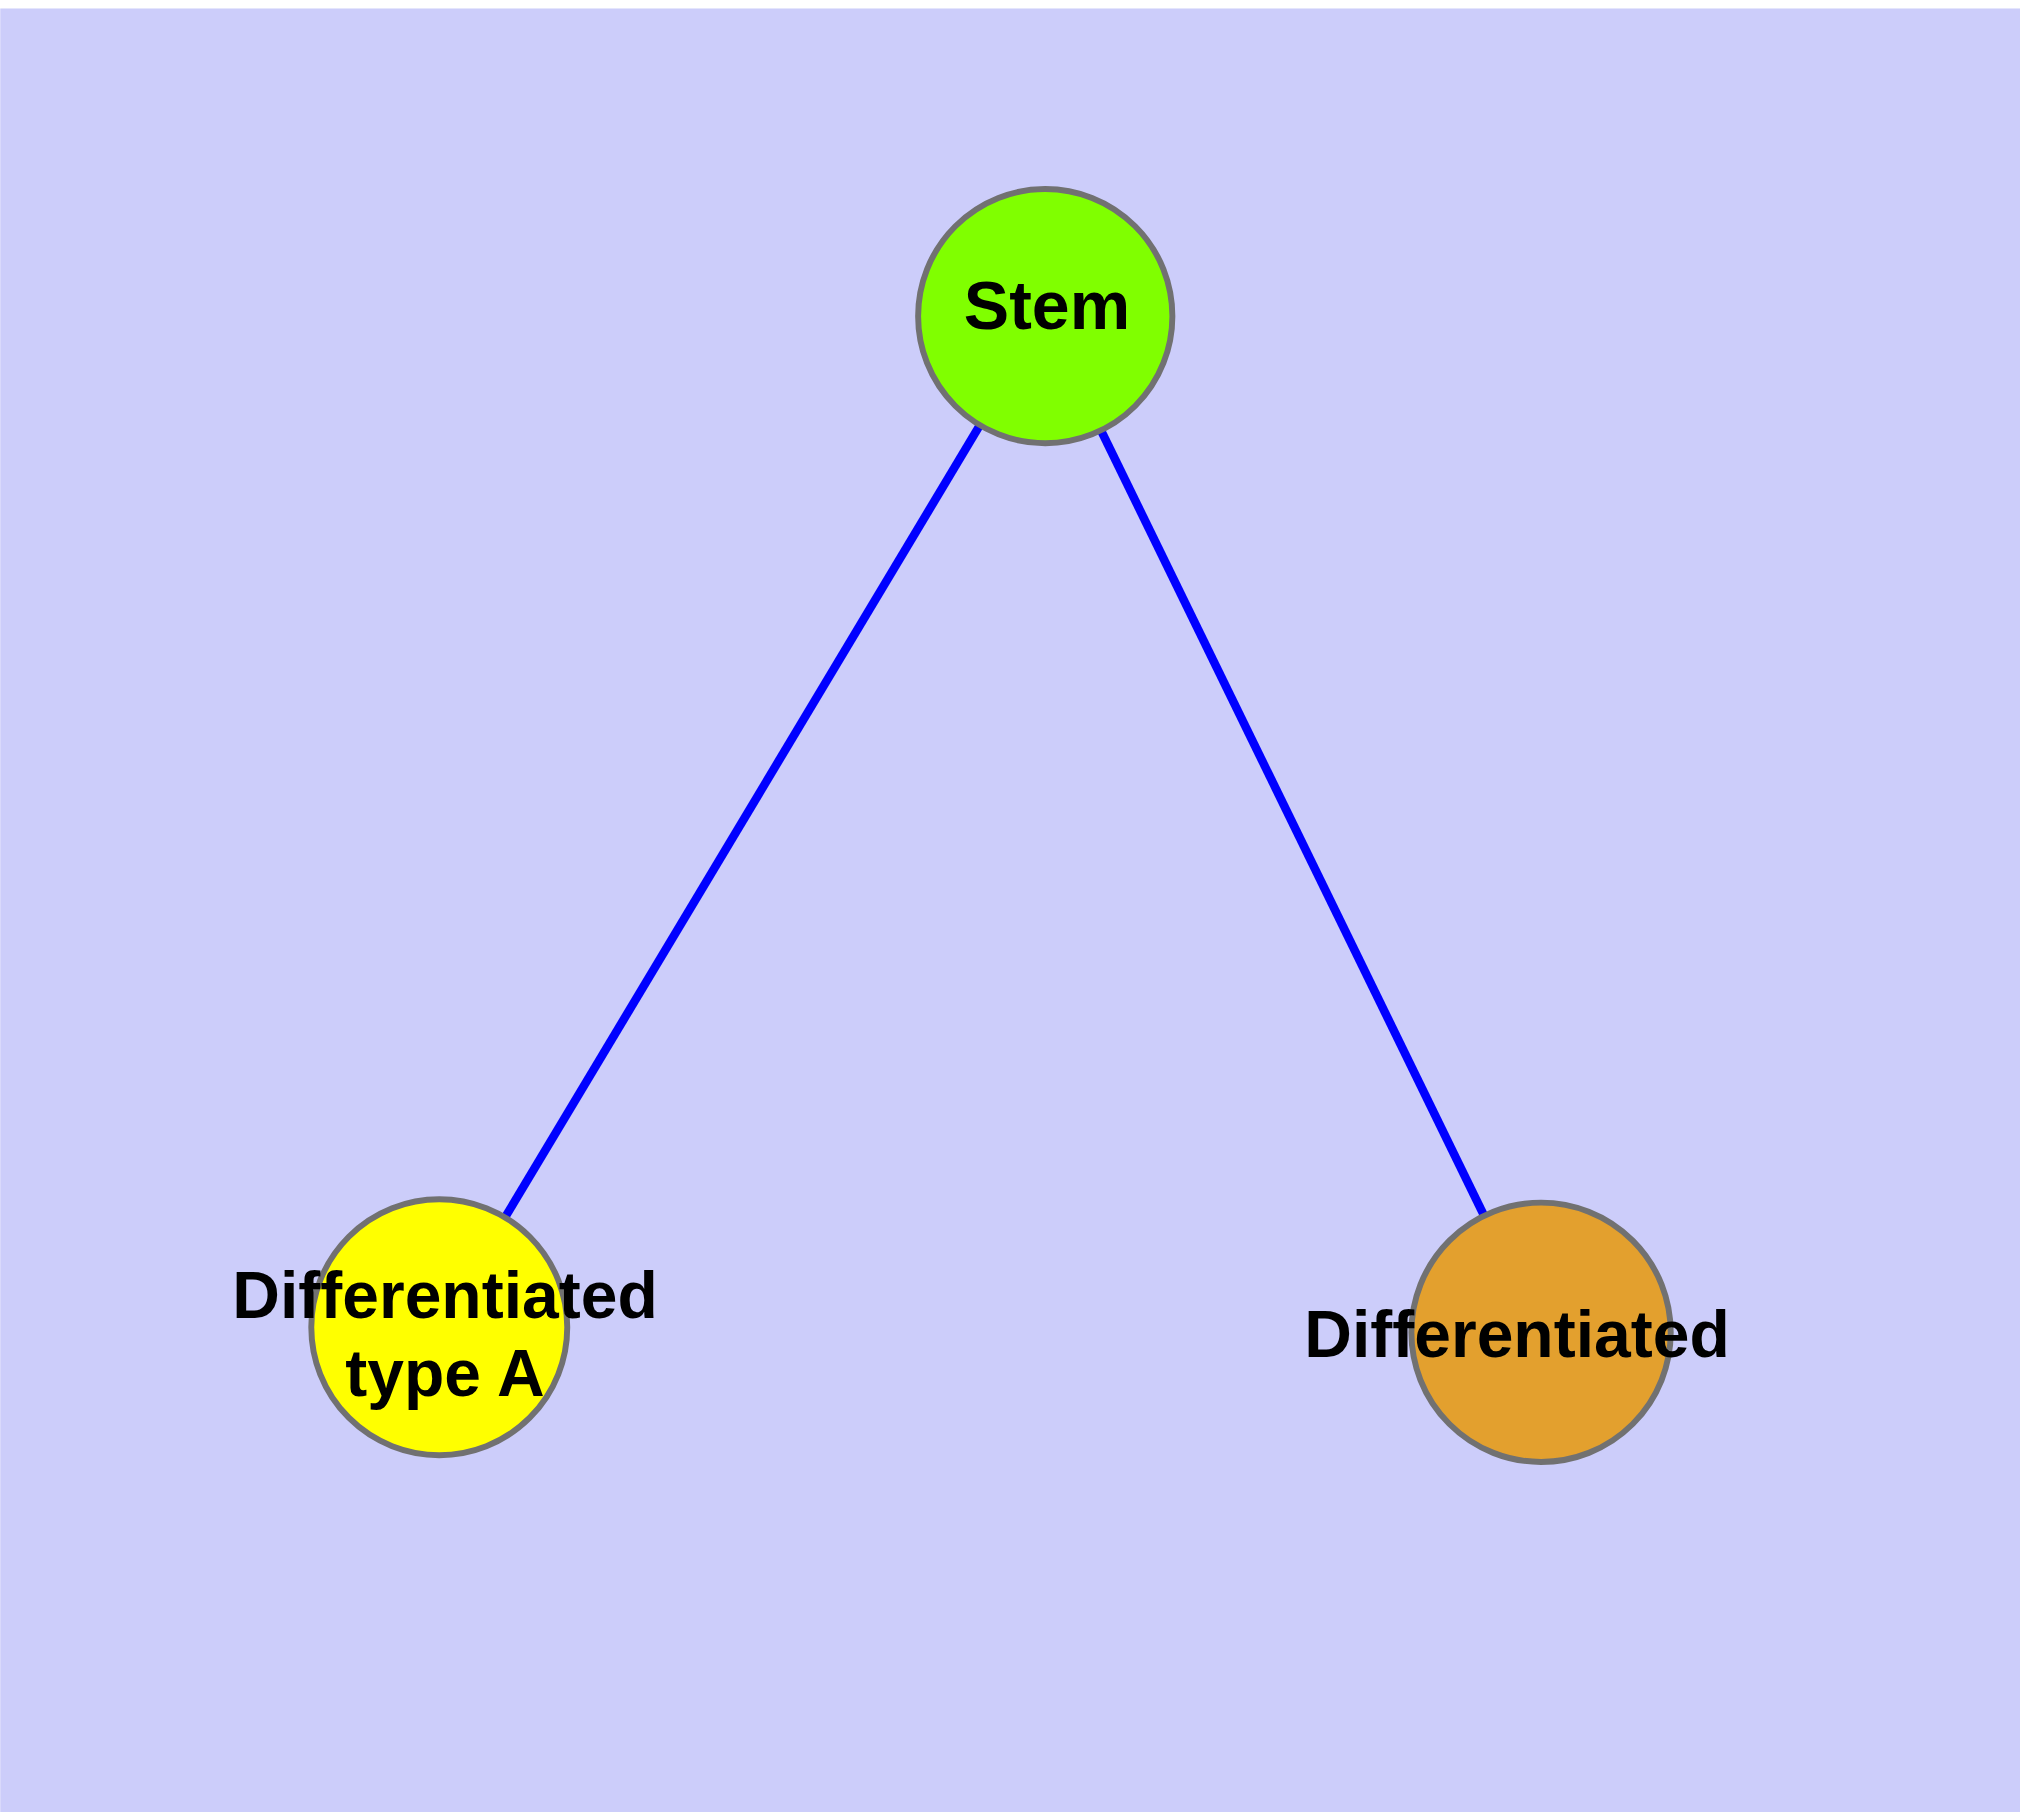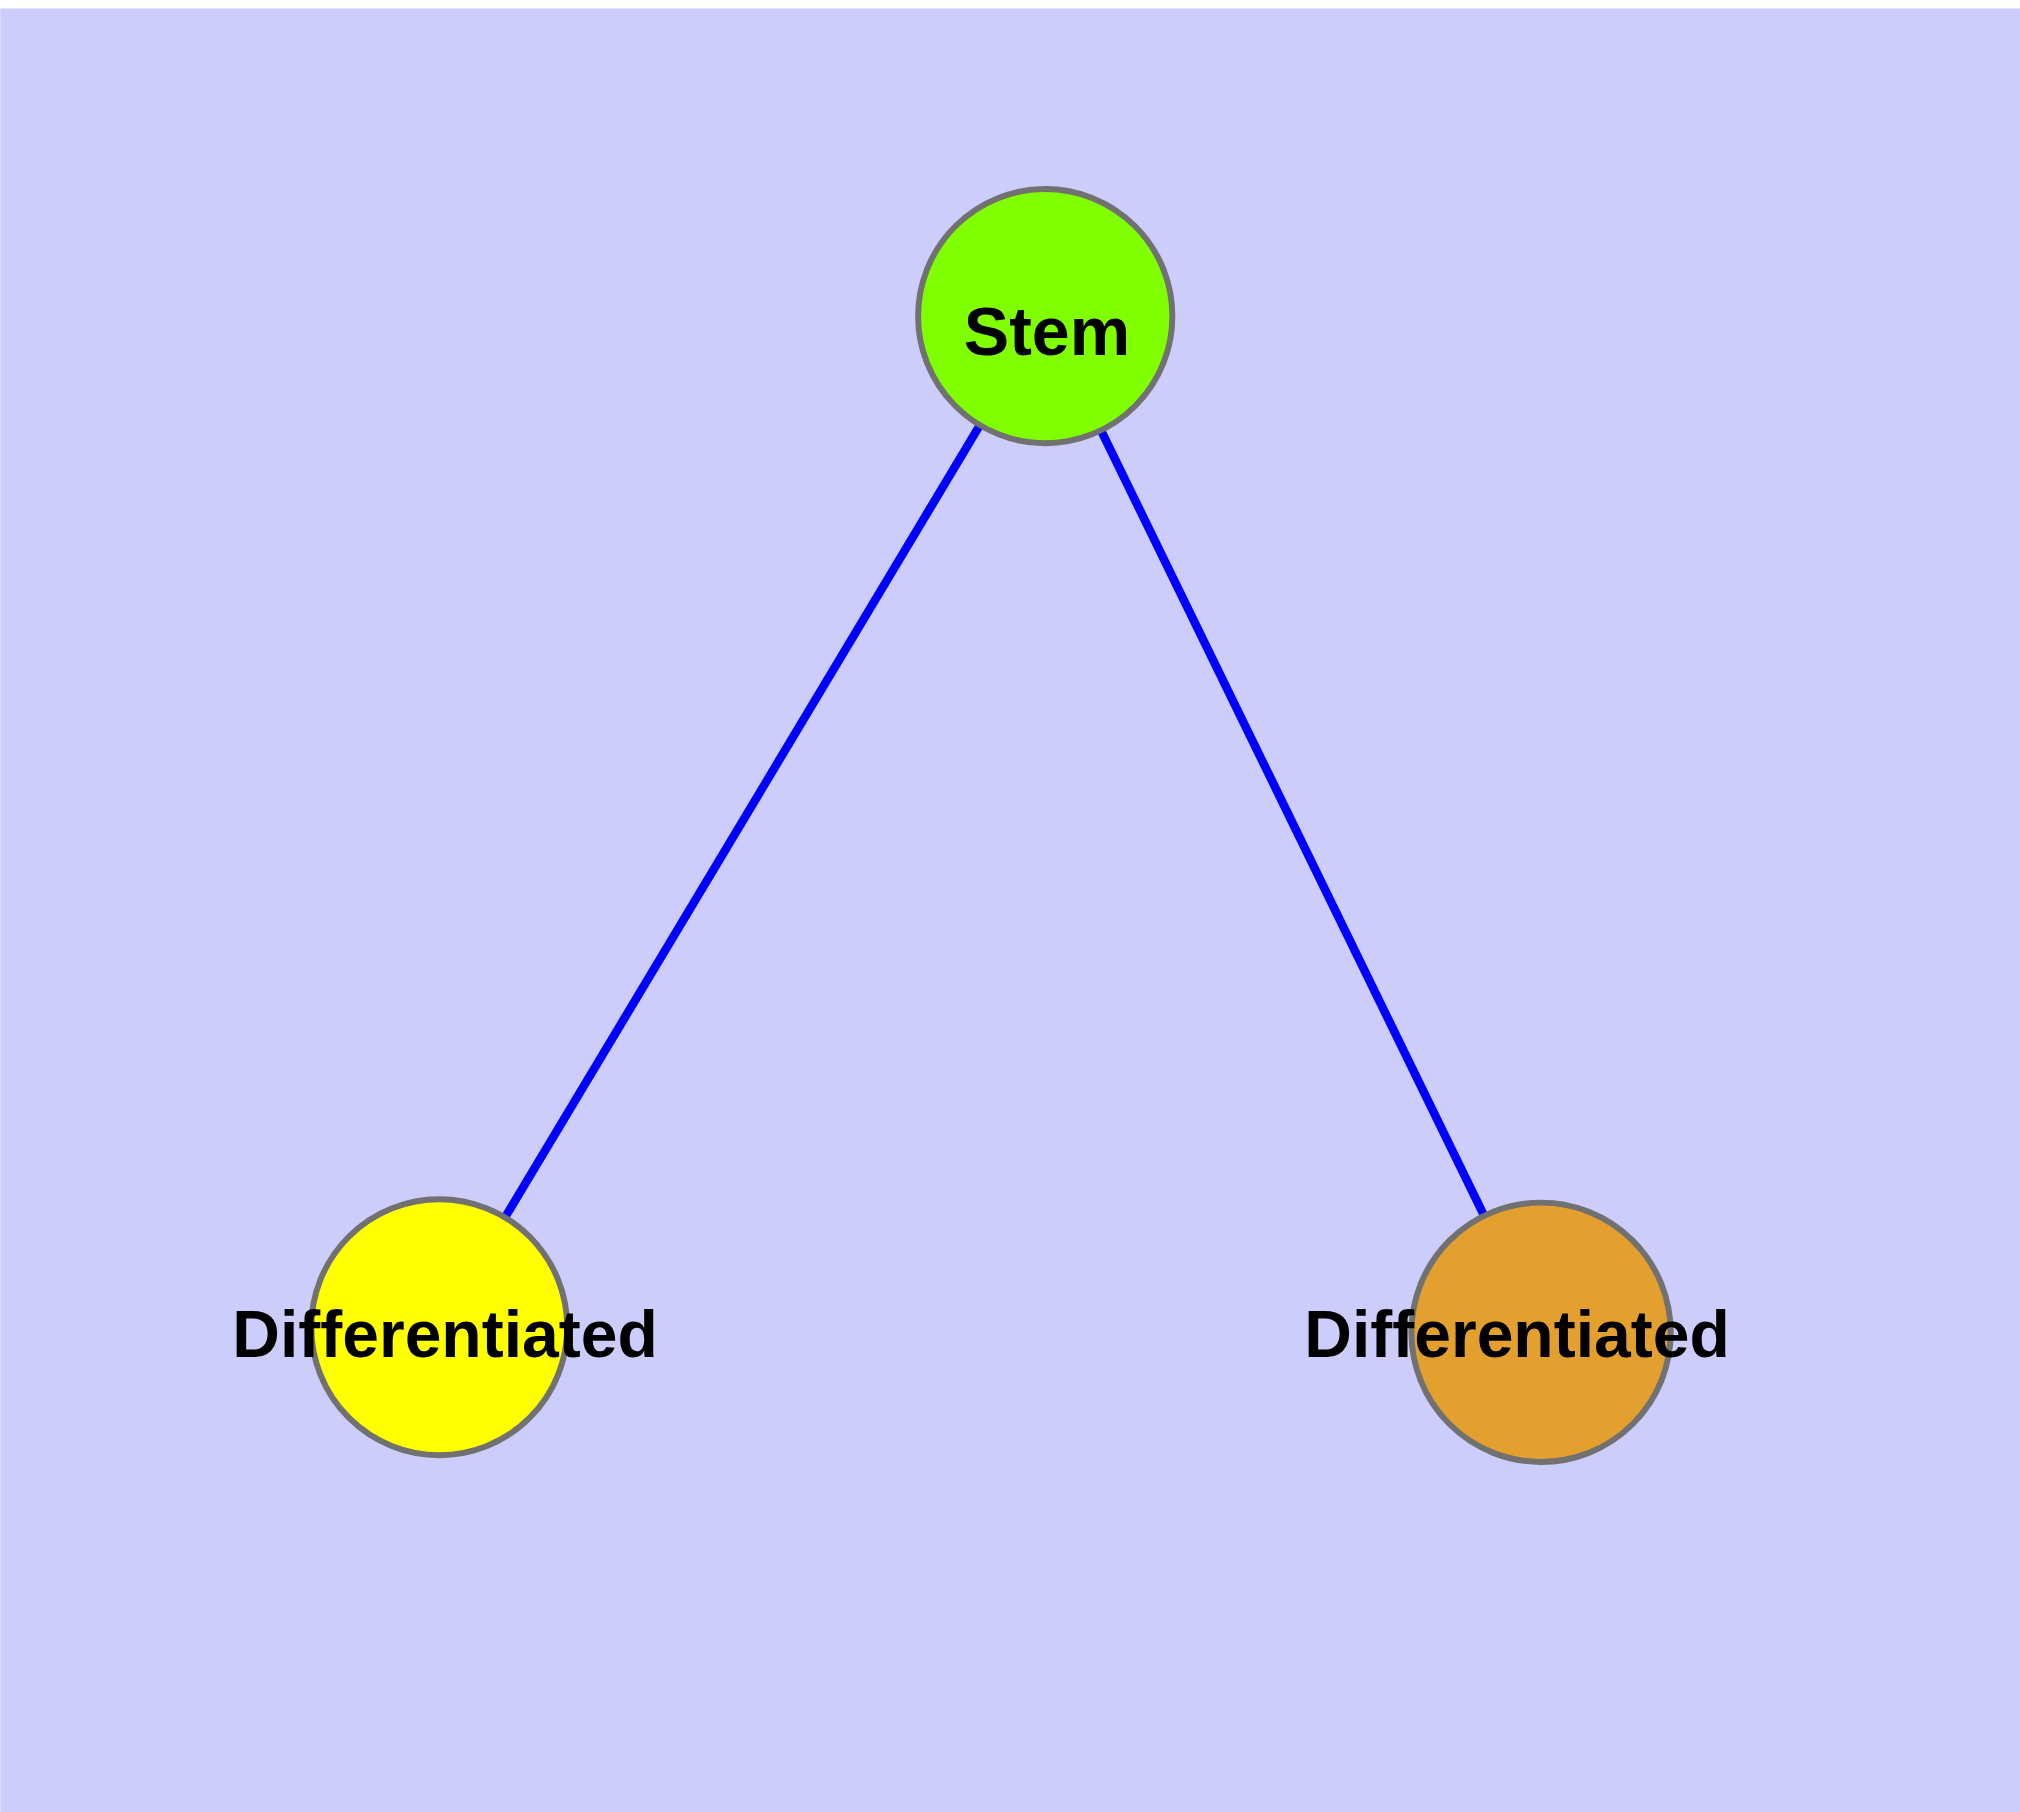--- a/index.html
+++ b/index.html
@@ -52,18 +52,18 @@
         <line x1="1156.403158500687" y1="500.80424043172087" x2="595.1109142610534" y2="1437.3380129882005" stroke="#0000ff" stroke-width="10" stroke-linecap="butt"></line>
         <line x1="1298.3361231441518" y1="506.91113102536406" x2="1751.3483844435498" y2="1435.3926717056688" stroke="#0000ff" stroke-width="10" stroke-linecap="butt"></line>
       </g>
       <g>
         <circle cx="1233" cy="373" r="150" fill="#80ff00" stroke="#717171" stroke-width="7"></circle>
         <circle cx="518" cy="1566" r="151" fill="#ffff00" stroke="#717171" stroke-width="7"></circle>
         <circle cx="1818" cy="1572" r="153" fill="#e3a02e" stroke="#717171" stroke-width="7"></circle>
       </g>
     </svg>
   <div id="labels">
-      <div class="node-label big" style="left: 1047px; top: 331px; font-size: 68px; color: rgb(0, 0, 0);"><div>Stem</div></div>
-      <div class="node-label leaf" style="left: 445px; top: 1335px; font-size: 66px; color: rgb(0, 0, 0);"><div>Differentiated</div></div>
+      <div class="node-label big" style="left: 1047px; top: 305px; font-size: 68px; color: rgb(0, 0, 0);"><div>Stem</div></div>
+      <div class="node-label leaf" style="left: 445px; top: 1335px; font-size: 66px; color: rgb(0, 0, 0);"><div>Differentiated</div><div>type A</div></div>
       <div class="node-label leaf" style="left: 1517px; top: 1335px; font-size: 66px; color: rgb(0, 0, 0);"><div>Differentiated</div></div>
     </div>
 </div>
 
 
 </body></html>

